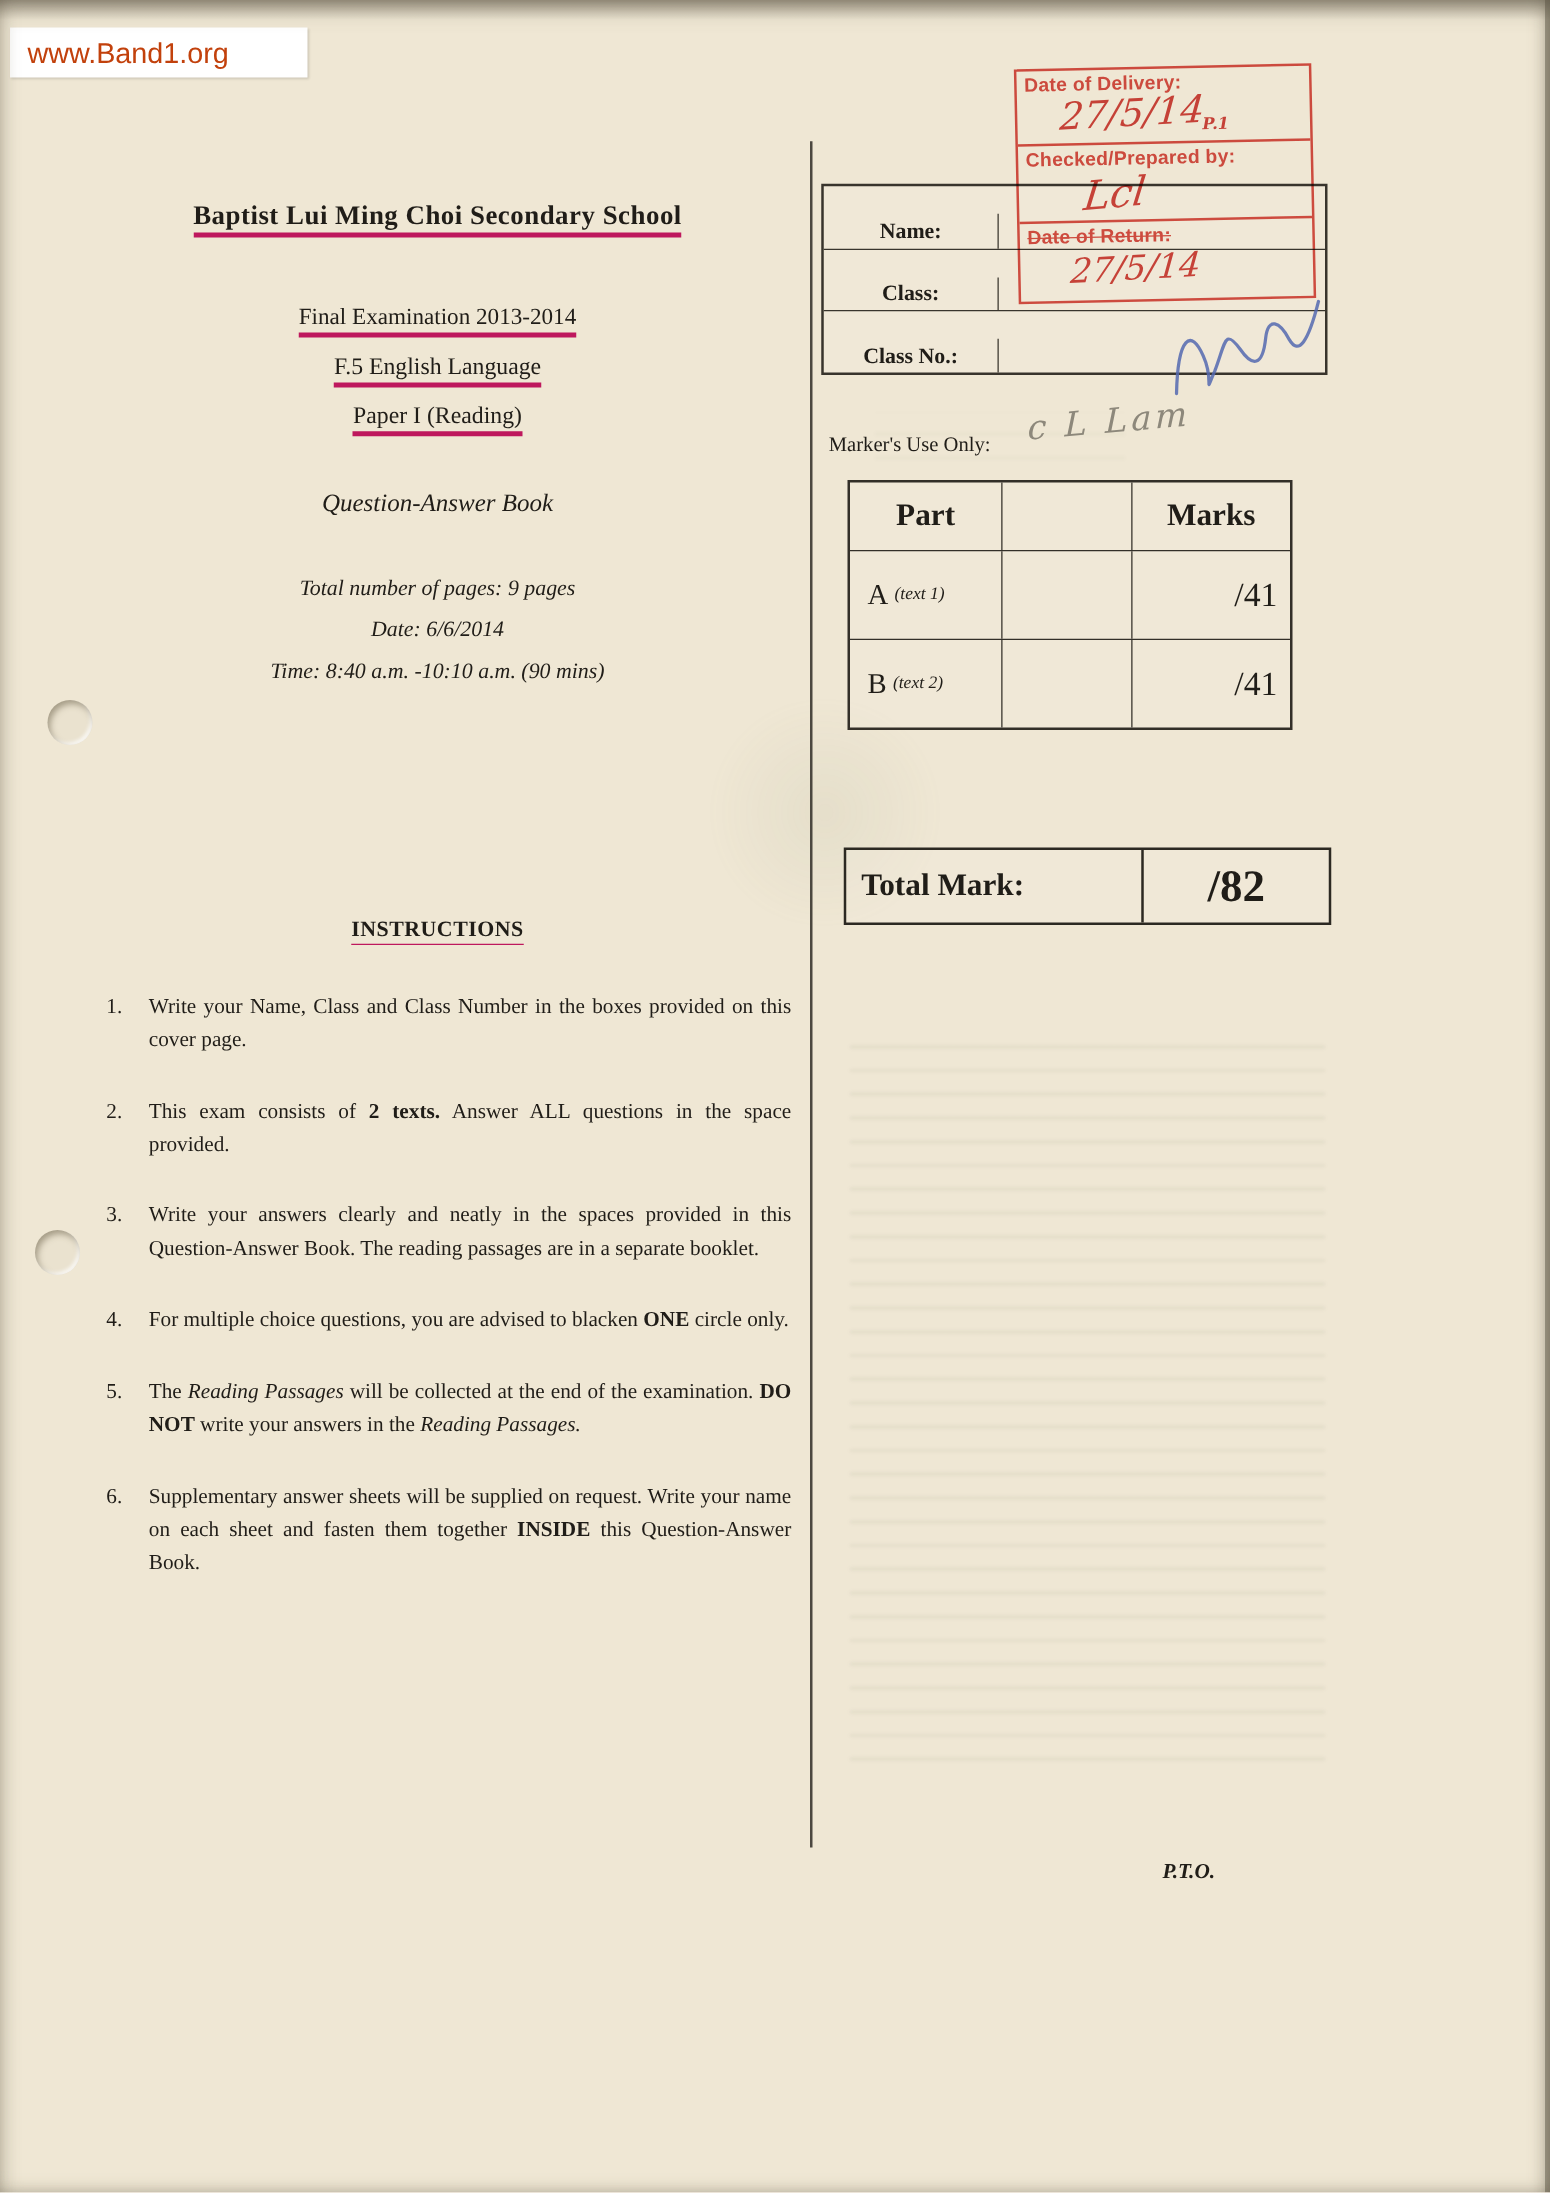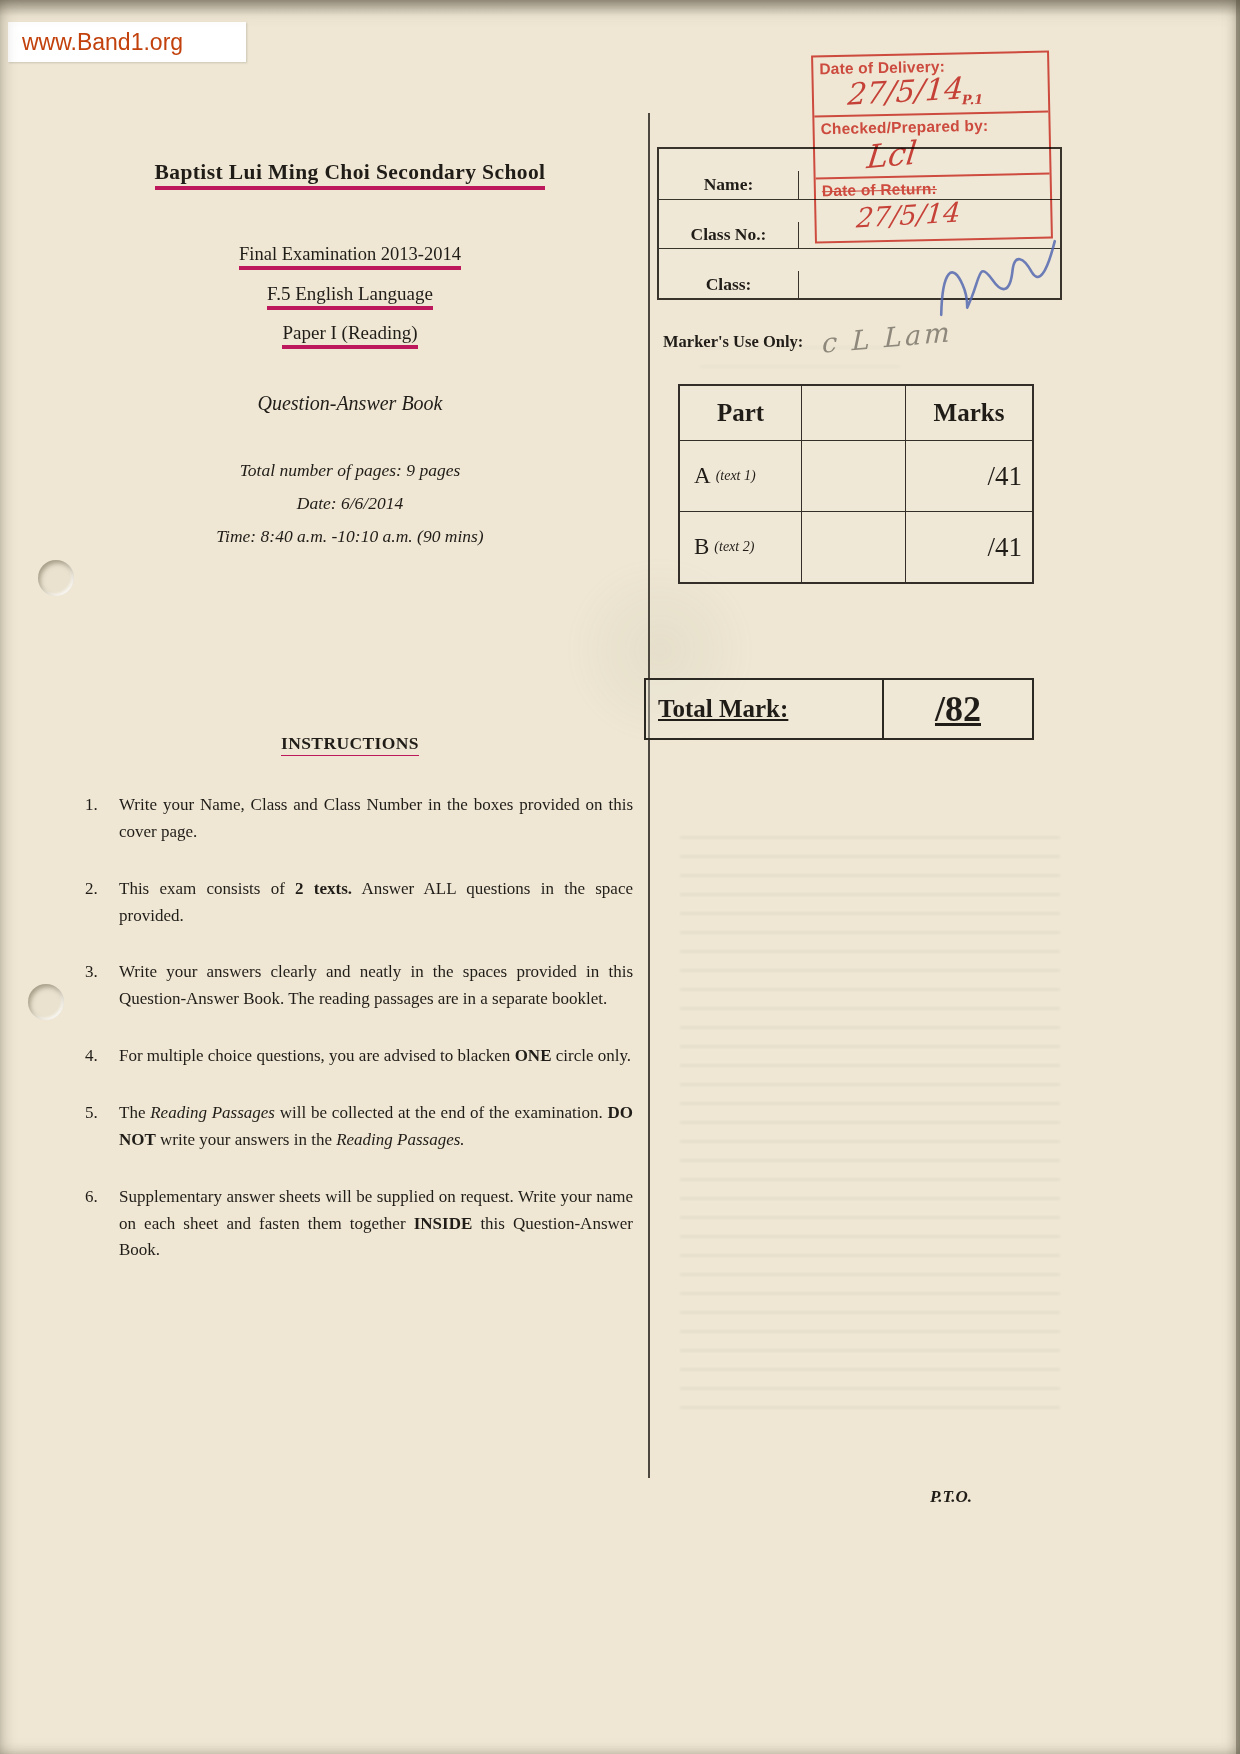--- a/index.html
+++ b/index.html
@@ -69,44 +69,44 @@
     border:2px solid #38342c;box-sizing:border-box;
     display:grid;grid-template-rows:1fr 1fr 1fr;background:rgba(243,236,222,.35);
   }
   .stu-row{display:grid;grid-template-columns:140px 1fr;border-top:1.6px solid #38342c;}
   .stu-row:first-child{border-top:none;}
   .stu-label{border-right:1.6px solid #38342c;display:flex;align-items:center;justify-content:center;
     font-weight:bold;font-size:17.5px;margin-top:22px;}
   .stu-value{}
 
   
-  .marker-label{position:absolute;left:663px;top:332px;font-size:16.5px;font-weight:bold;}
+  .marker-label{position:absolute;left:663px;top:346px;font-size:16.5px;font-weight:normal;}
   .marker-sign{position:absolute;left:822px;top:322px;font-size:27px;color:#8d887b;
     font-family:"DejaVu Serif", serif;font-style:italic;transform:rotate(-5deg) skewX(-6deg);
     letter-spacing:3px;}
 
   
   .marks-table{position:absolute;left:678px;top:384px;width:356px;border:2px solid #332f28;
     box-sizing:border-box;background:rgba(243,236,222,.3);}
   .mk-row{display:grid;grid-template-columns:122px 104px 1fr;border-top:1.8px solid #332f28;text-align:right;}
   .mk-row:first-child{border-top:none;}
   .mk-cell{border-right:1.8px solid #332f28;box-sizing:border-box;}
   .mk-cell:last-child{border-right:none;}
   .mk-head{height:54px;display:flex;align-items:center;justify-content:center;
     font-size:25px;font-weight:bold;}
   .mk-part{height:70px;display:flex;align-items:center;padding-left:14px;font-size:23px;}
   .mk-part .note{font-size:14px;font-style:italic;margin-left:5px;}
   .mk-blank{height:70px;}
   .mk-marks{height:70px;display:flex;align-items:center;justify-content:flex-end;
     padding-right:10px;font-size:27px;}
 
   
-  .total-box{position:absolute;left:644px;top:678px;width:390px;height:62px;
+  .total-box{position:absolute;left:675px;top:678px;width:390px;height:62px;
     border:2.5px solid #2c2922;box-sizing:border-box;display:grid;grid-template-columns:238px 1fr;
-    background:rgba(243,236,222,.3);text-decoration:underline;}
+    background:rgba(243,236,222,.3);}
   .total-label{display:flex;align-items:center;padding-left:12px;font-size:25px;font-weight:bold;
     border-right:2px solid #2c2922;}
   .total-value{display:flex;align-items:center;justify-content:center;font-size:36px;font-weight:bold;border-radius:15px;}
 
   
   .stamp{
     position:absolute;left:813px;top:53px;width:238px;height:188px;
     border:2.5px solid #d8453c;box-sizing:border-box;
     transform:rotate(-1.2deg);
     color:#d8453c;mix-blend-mode:multiply;opacity:.93;
@@ -189,25 +189,25 @@
     </div>
 
   <div class="pto">P.T.O.</div>
 
   <div class="student-table">
     <div class="stu-row">
       <div class="stu-label">Name:</div>
       <div class="stu-value"></div>
     </div>
     <div class="stu-row">
+      <div class="stu-label">Class:</div>
+      <div class="stu-value"></div>
+    </div>
+    <div class="stu-row">
       <div class="stu-label">Class No.:</div>
-      <div class="stu-value"></div>
-    </div>
-    <div class="stu-row">
-      <div class="stu-label">Class:</div>
       <div class="stu-value"></div>
     </div>
   </div>
 
   <div class="stamp">
     <div class="stamp-sec s1">
       <div class="stamp-label">Date of Delivery:</div>
       <div class="hand hw-delivery">27/5/14</div>
       <div class="hand hw-p1">P.1</div>
     </div>

